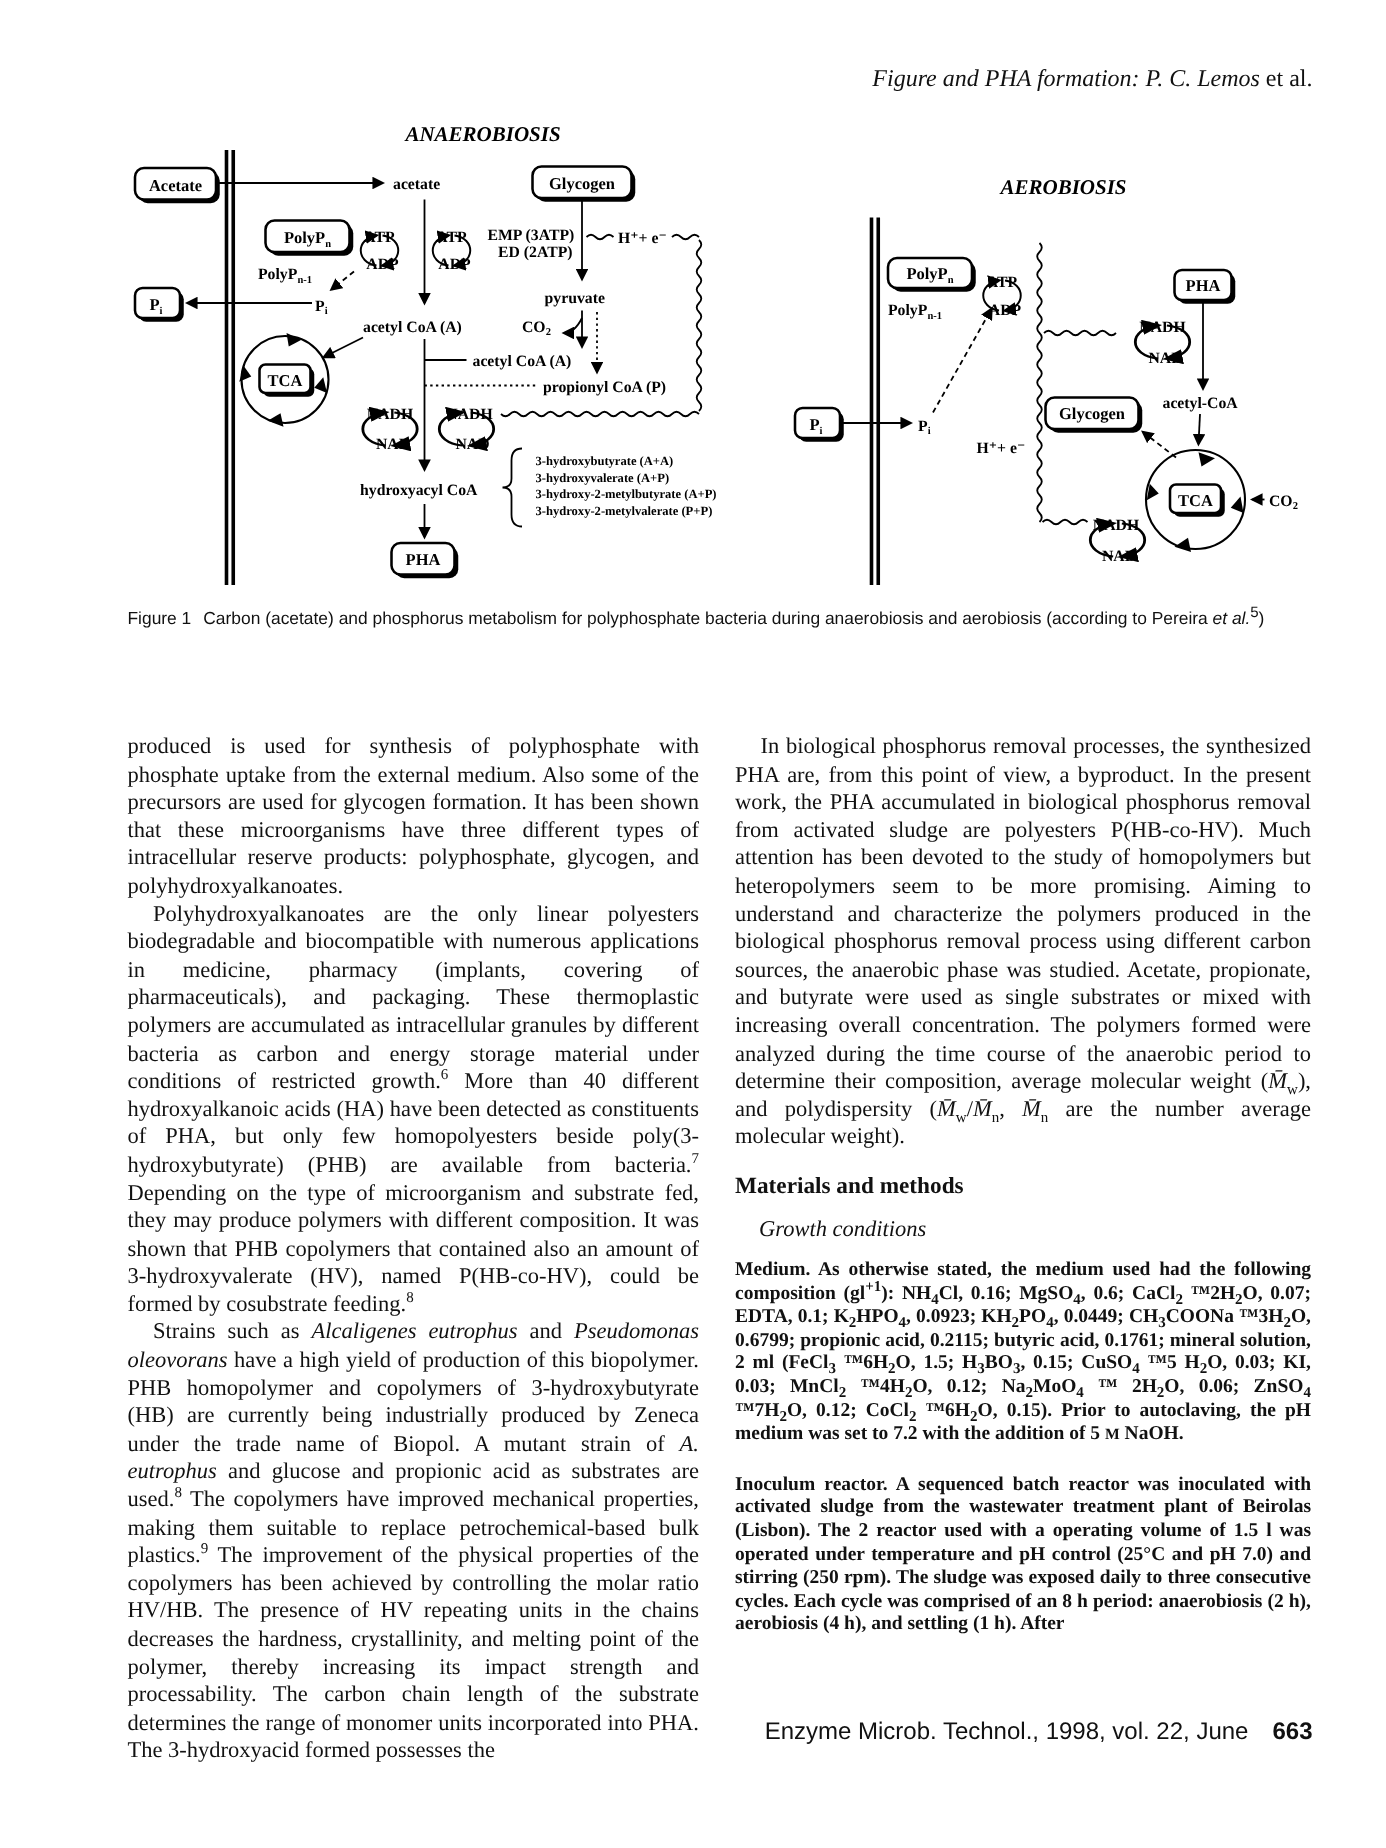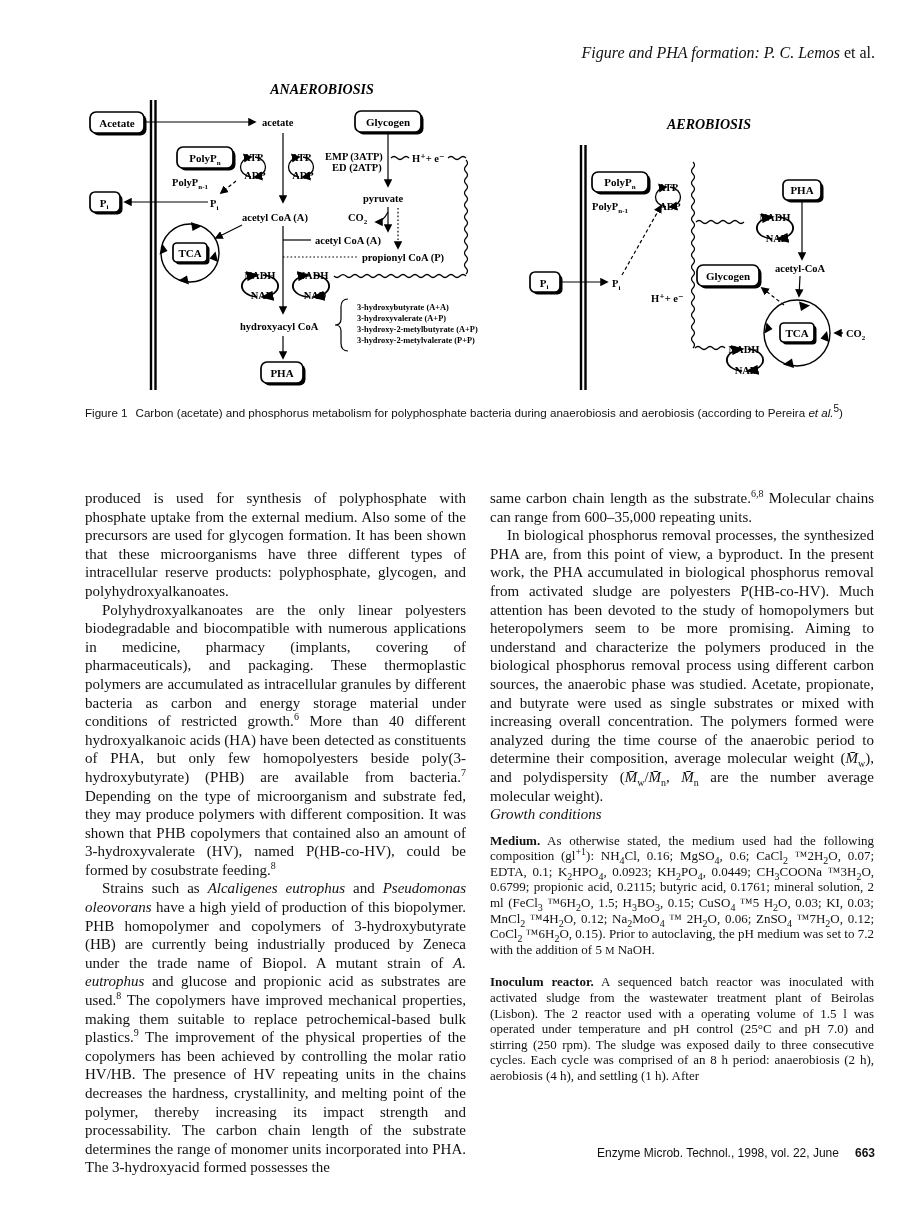--- a/index.html
+++ b/index.html
@@ -15,27 +15,27 @@
   #caption b{font-weight:normal;padding-right:8px;}
   
   .col{position:absolute;top:489px;font-size:15px;line-height:18.6px;text-align:justify;}
   #col-left{left:85px;width:381px;}
   #col-right{left:490px;width:384px;}
   .col p{margin:0;}
   .col p.ind{text-indent:17px;}
   sup{font-size:10px;line-height:0;}
   sub{font-size:10px;line-height:0;}
   h2.mm{font-size:15.5px;margin:14px 0 10px 0;font-weight:bold;text-align:left;}
-  h3.gc{font-size:15px;margin:0 0 9px 0;font-weight:normal;font-style:italic;text-align:left;}
-  .small-par{font-size:13px;line-height:15.6px;margin:0;text-align:justify;}
+  h3.gc{font-size:15px;margin:0 0 9px 16px;font-weight:normal;font-style:italic;text-align:left;}
+  .small-par{font-size:13px;line-height:15.6px;margin:0;text-align:justify;font-weight:bold;}
   .small-par + .small-par{margin-top:16px;}
   .sc{font-size:0.8em;}
   
   #footer{top:1146px;right:49px;font-family:"Liberation Sans","DejaVu Sans",sans-serif;
-          font-size:12px;white-space:nowrap;}
+          font-size:16px;white-space:nowrap;}
   #footer .pagenum{font-weight:bold;margin-left:16px;}
   
   #figure-svg{left:85px;top:80px;}
   .dt{font-family:"Liberation Serif","DejaVu Serif",serif;font-weight:bold;font-size:10.5px;fill:#000;}
   .dt-box{font-size:11px;}
   .dt-title{font-size:14px;font-style:italic;}
   .dt-sm{font-family:"Liberation Serif","DejaVu Serif",serif;font-weight:bold;font-size:8.4px;fill:#000;}
   .sub{font-size:7px;}
   .ln{stroke:#000;stroke-width:1.2;fill:none;}
   .ln2{stroke:#000;stroke-width:1.4;fill:none;}
@@ -242,22 +242,22 @@
   <b>Figure 1</b><span>Carbon (acetate) and phosphorus metabolism for polyphosphate bacteria during anaerobiosis and aerobiosis (according to Pereira <i>et al.</i><sup>5</sup>)</span>
 </div>
 
 <div class="col" id="col-left">
   <p>produced is used for synthesis of polyphosphate with phosphate uptake from the external medium. Also some of the precursors are used for glycogen formation. It has been shown that these microorganisms have three different types of intracellular reserve products: polyphosphate, glycogen, and polyhydroxyalkanoates.</p>
   <p class="ind">Polyhydroxyalkanoates are the only linear polyesters biodegradable and biocompatible with numerous applications in medicine, pharmacy (implants, covering of pharmaceuticals), and packaging. These thermoplastic polymers are accumulated as intracellular granules by different bacteria as carbon and energy storage material under conditions of restricted growth.<sup>6</sup> More than 40 different hydroxyalkanoic acids (HA) have been detected as constituents of PHA, but only few homopolyesters beside poly(3-hydroxybutyrate) (PHB) are available from bacteria.<sup>7</sup> Depending on the type of microorganism and substrate fed, they may produce polymers with different composition. It was shown that PHB copolymers that contained also an amount of 3-hydroxyvalerate (HV), named P(HB-co-HV), could be formed by cosubstrate feeding.<sup>8</sup></p>
   <p class="ind">Strains such as <i>Alcaligenes eutrophus</i> and <i>Pseudomonas oleovorans</i> have a high yield of production of this biopolymer. PHB homopolymer and copolymers of 3-hydroxybutyrate (HB) are currently being industrially produced by Zeneca under the trade name of Biopol. A mutant strain of <i>A. eutrophus</i> and glucose and propionic acid as substrates are used.<sup>8</sup> The copolymers have improved mechanical properties, making them suitable to replace petrochemical-based bulk plastics.<sup>9</sup> The improvement of the physical properties of the copolymers has been achieved by controlling the molar ratio HV/HB. The presence of HV repeating units in the chains decreases the hardness, crystallinity, and melting point of the polymer, thereby increasing its impact strength and processability. The carbon chain length of the substrate determines the range of monomer units incorporated into PHA. The 3-hydroxyacid formed possesses the</p>
 </div>
 
 <div class="col" id="col-right">
-  <p>same carbon chain length as the substrate.<sup>6,8</sup> Molecular chains can range from 600–35,000 repeating units.</p>
   <p class="ind">In biological phosphorus removal processes, the synthesized PHA are, from this point of view, a byproduct. In the present work, the PHA accumulated in biological phosphorus removal from activated sludge are polyesters P(HB-co-HV). Much attention has been devoted to the study of homopolymers but heteropolymers seem to be more promising. Aiming to understand and characterize the polymers produced in the biological phosphorus removal process using different carbon sources, the anaerobic phase was studied. Acetate, propionate, and butyrate were used as single substrates or mixed with increasing overall concentration. The polymers formed were analyzed during the time course of the anaerobic period to determine their composition, average molecular weight (<i>M̄</i><sub>w</sub>), and polydispersity (<i>M̄</i><sub>w</sub>/<i>M̄</i><sub>n</sub>, <i>M̄</i><sub>n</sub> are the number average molecular weight).</p>
+  <h2 class="mm">Materials and methods</h2>
   <h3 class="gc">Growth conditions</h3>
   <p class="small-par"><b>Medium.</b> As otherwise stated, the medium used had the following composition (gl<sup>+1</sup>): NH<sub>4</sub>Cl, 0.16; MgSO<sub>4</sub>, 0.6; CaCl<sub>2</sub> ™2H<sub>2</sub>O, 0.07; EDTA, 0.1; K<sub>2</sub>HPO<sub>4</sub>, 0.0923; KH<sub>2</sub>PO<sub>4</sub>, 0.0449; CH<sub>3</sub>COONa ™3H<sub>2</sub>O, 0.6799; propionic acid, 0.2115; butyric acid, 0.1761; mineral solution, 2 ml (FeCl<sub>3</sub> ™6H<sub>2</sub>O, 1.5; H<sub>3</sub>BO<sub>3</sub>, 0.15; CuSO<sub>4</sub> ™5 H<sub>2</sub>O, 0.03; KI, 0.03; MnCl<sub>2</sub> ™4H<sub>2</sub>O, 0.12; Na<sub>2</sub>MoO<sub>4</sub> ™ 2H<sub>2</sub>O, 0.06; ZnSO<sub>4</sub> ™7H<sub>2</sub>O, 0.12; CoCl<sub>2</sub> ™6H<sub>2</sub>O, 0.15). Prior to autoclaving, the pH medium was set to 7.2 with the addition of 5 <span class="sc">M</span> NaOH.</p>
   <p class="small-par"><b>Inoculum reactor.</b> A sequenced batch reactor was inoculated with activated sludge from the wastewater treatment plant of Beirolas (Lisbon). The 2 reactor used with a operating volume of 1.5 l was operated under temperature and pH control (25°C and pH 7.0) and stirring (250 rpm). The sludge was exposed daily to three consecutive cycles. Each cycle was comprised of an 8 h period: anaerobiosis (2 h), aerobiosis (4 h), and settling (1 h). After</p>
 </div>
 
 <div class="abs" id="footer">
   <span>Enzyme Microb. Technol., 1998, vol. 22, June</span><span class="pagenum">663</span>
 </div>
 
 </body></html>

